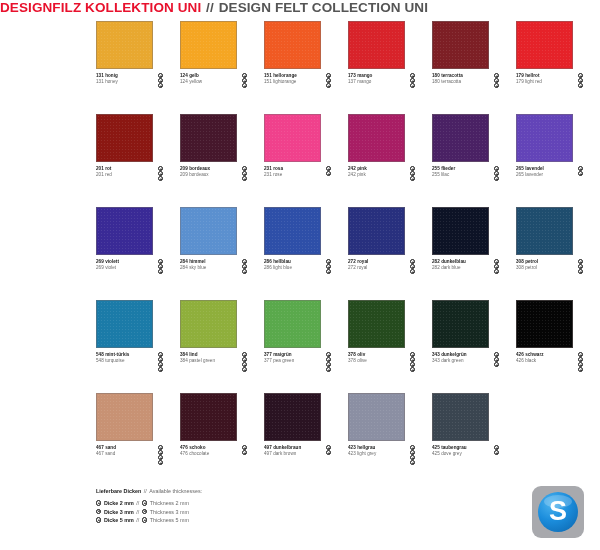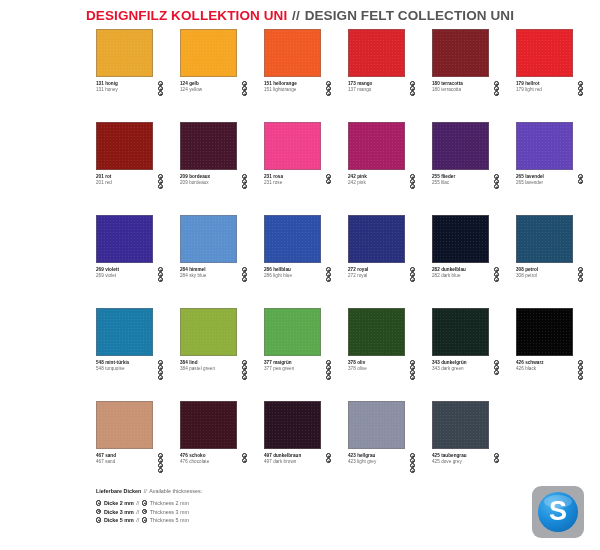--- a/index.html
+++ b/index.html
@@ -18,22 +18,21 @@
   .page {
     width: 600px;
     height: 550px;
     position: relative;
     background: #ffffff;
     box-sizing: border-box;
   }
 
   
   .title-bar {
-    text-align: center;
-    padding-top: 8px;
+    padding-top: 0;
     padding-bottom: 6px;
     font-size: 13.5px;
     font-weight: bold;
     letter-spacing: 0.1px;
     white-space: nowrap;
   }
   .title-de { color: #e8112d; }
   .title-sep { color: #555555; padding: 0 1px; }
   .title-en { color: #555555; }
 

